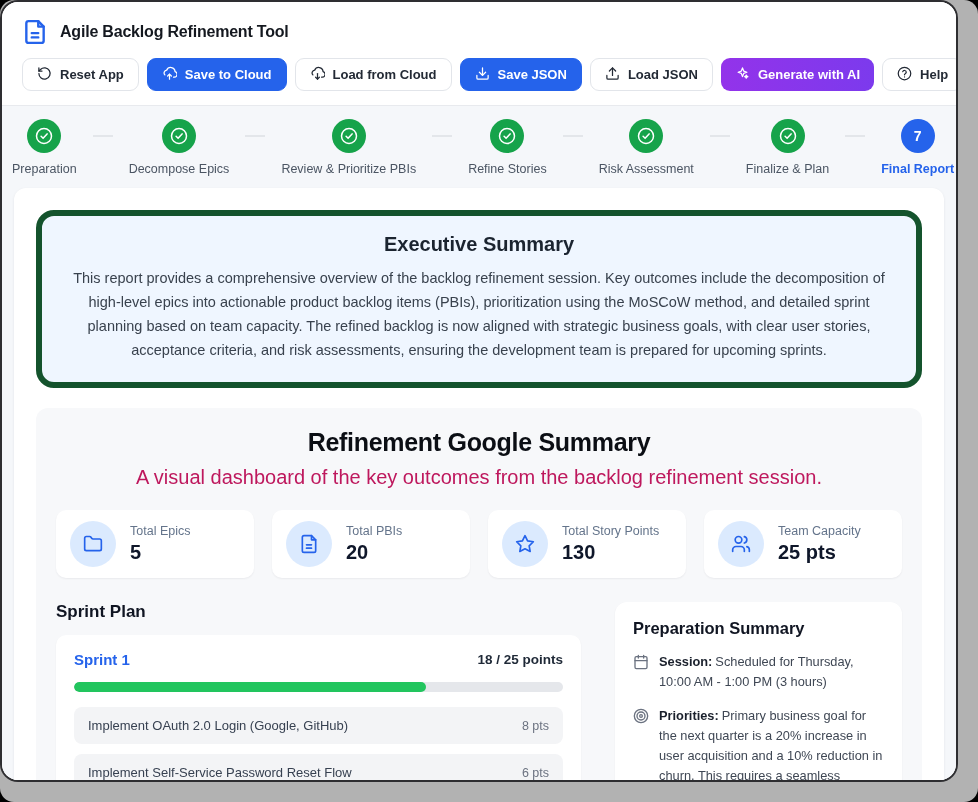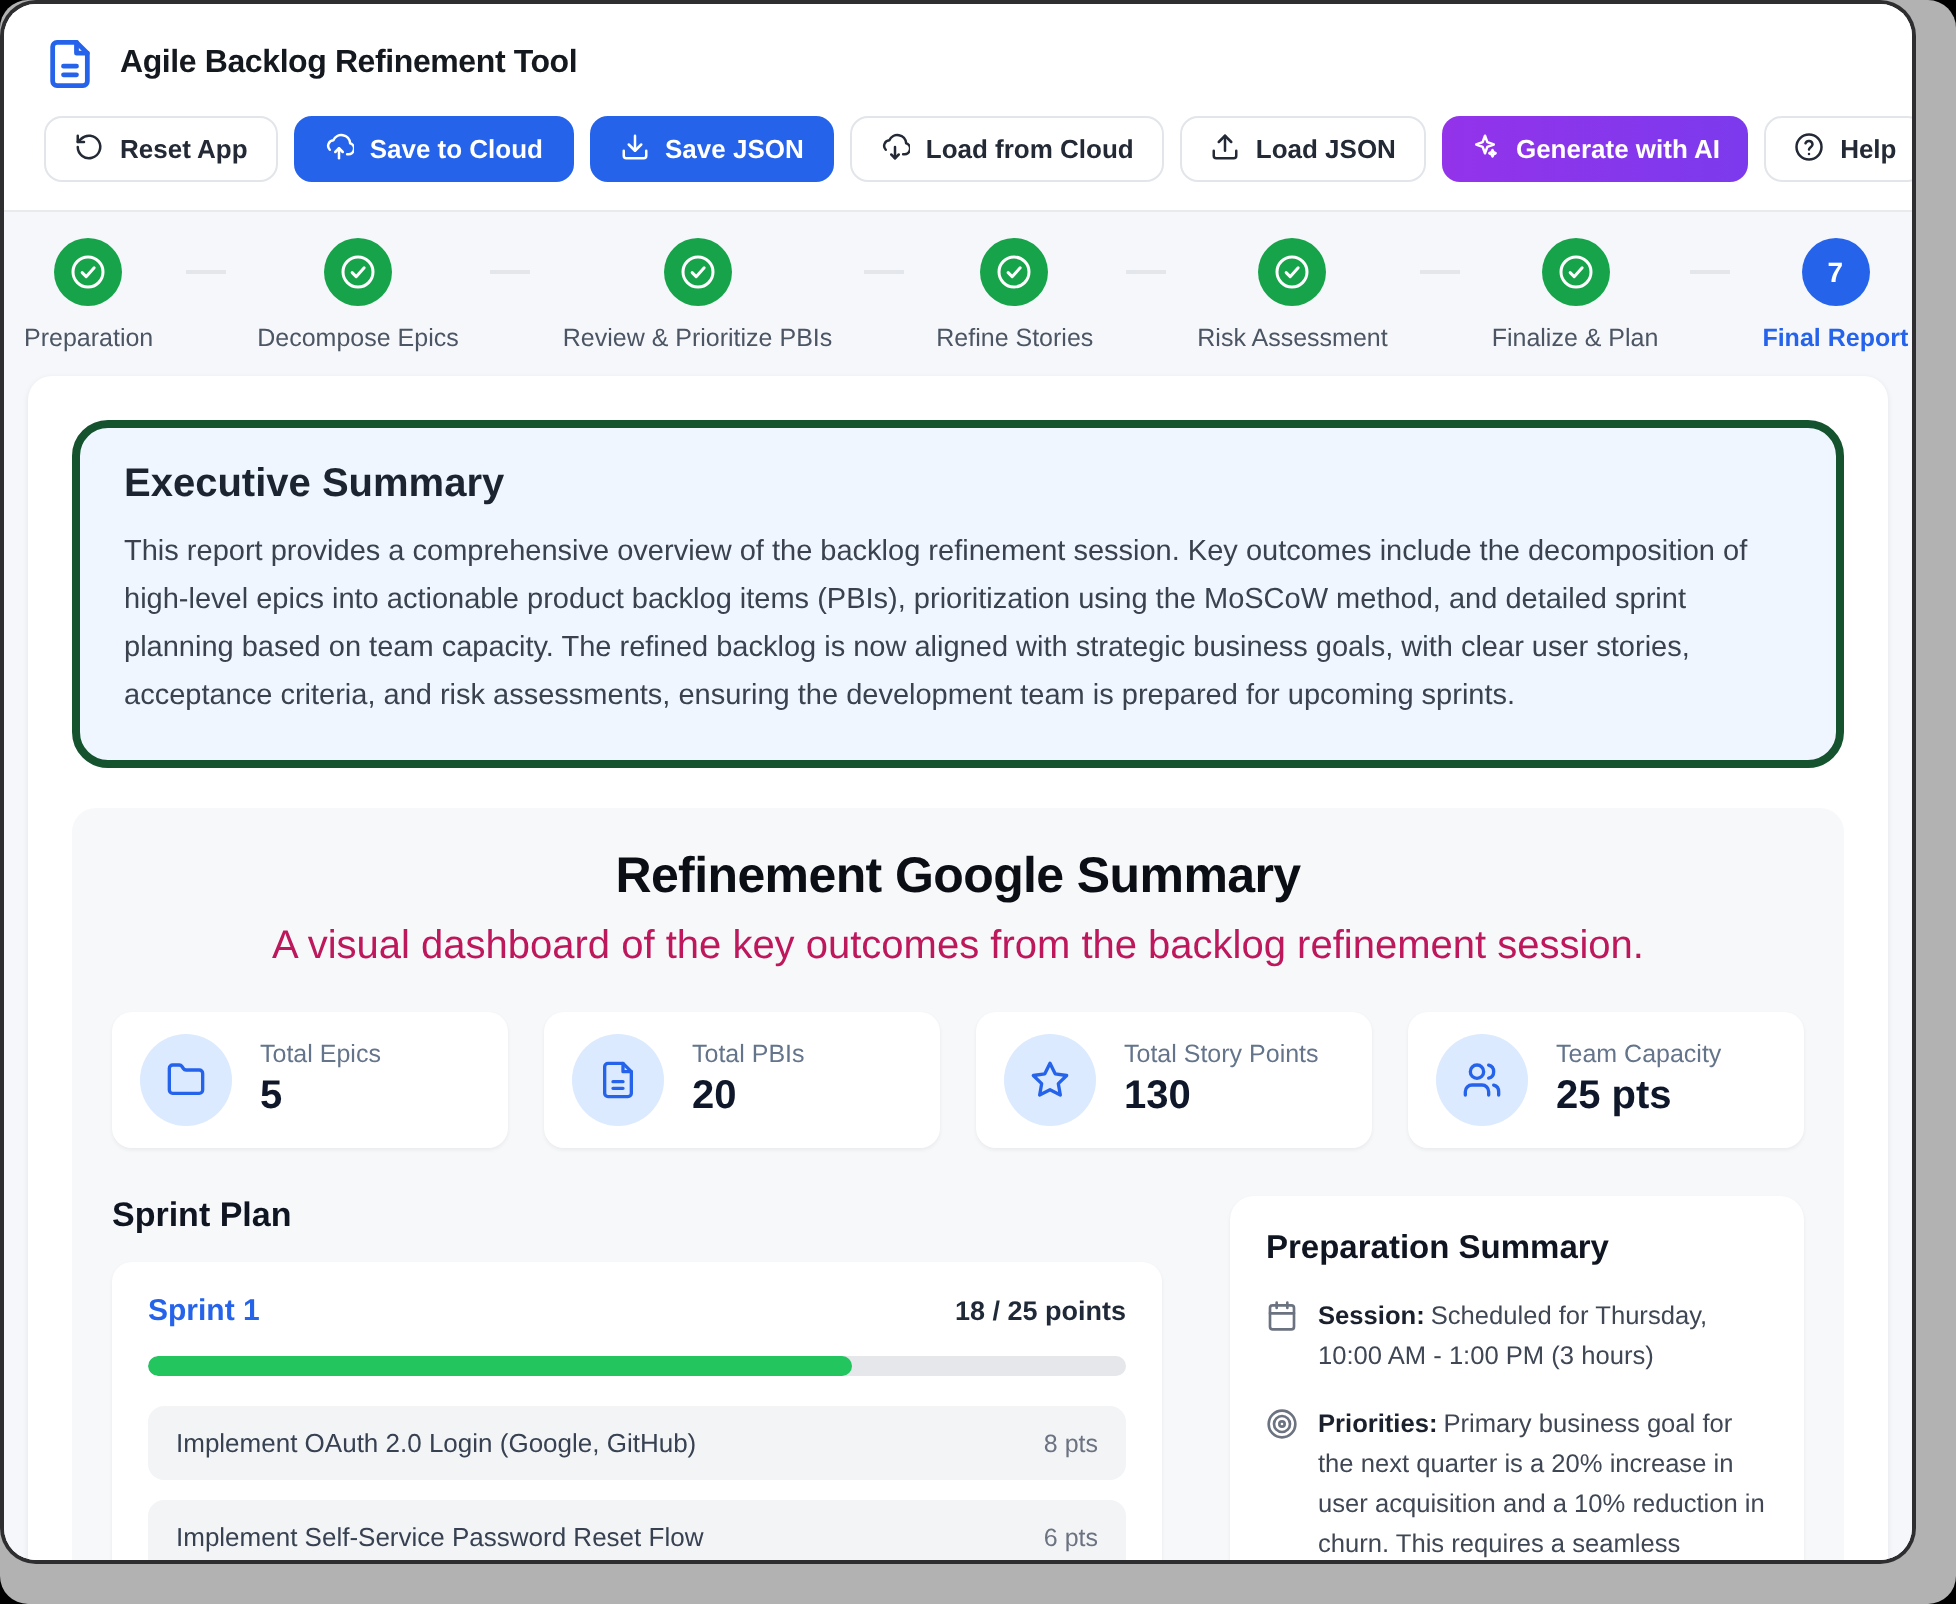--- a/index.html
+++ b/index.html
@@ -34,21 +34,21 @@
   .step-circle.current { background:#2563eb; color:#fff; font-size:14px; font-weight:800; }
   .step-circle svg { width:20px; height:20px; }
   .step-label { font-size:12.5px; color:#4b5563; white-space:nowrap; }
   .step.current .step-label { color:#2563eb; font-weight:600; }
   .connector { flex:1 1 auto; height:2px; background:#e3e6ea; margin-top:16px; margin-left:16px; margin-right:16px; min-width:20px; }
 
   
   .report-card { margin:12px 12px 0; background:#fff; border-radius:12px; padding:22px;
                  box-shadow:0 1px 3px rgba(16,24,40,.08); }
 
-  .exec-box { background:#eff6ff; border:4px solid #14532d; border-radius:18px; padding:17px 22px 20px; }
+  .exec-box { background:#eff6ff; border:6px solid #14532d; border-radius:18px; padding:17px 22px 20px;text-align:center; }
   .exec-title { font-size:20px; font-weight:800; color:#1b2430; margin-bottom:10px; }
   .exec-body { font-size:14.5px; color:#39424e; line-height:1.66; }
 
   .process { margin-top:20px; background:#f7f8fa; border-radius:12px; padding:20px 20px 24px; }
   .process-title { font-size:25px; font-weight:800; color:#0b0e14; text-align:center; letter-spacing:-0.3px; }
   .process-sub { font-size:20px; color:#be185d; text-align:center; margin-top:9px; }
 
   .stats { display:grid; grid-template-columns:repeat(4,1fr); gap:18px; margin-top:21px; }
   .stat { background:#fff; border-radius:10px; padding:11px 14px; display:flex; align-items:center; gap:14px;
           box-shadow:0 1px 2px rgba(16,24,40,.06); }
@@ -106,35 +106,35 @@
           <span>Reset App</span>
         </button>
         <button class="btn primary">
           <span><svg viewBox="0 0 24 24" fill="none" stroke="currentColor" stroke-width="2" stroke-linecap="round" stroke-linejoin="round">
                 <path d="M4.6 14.2A4.5 4.5 0 0 1 7.5 6.6 7 7 0 0 1 20.9 9a4.5 4.5 0 0 1-1.4 8.8h-1"></path>
                 <path d="M12 13v8"></path>
                 <path d="m9 16 3-3 3 3"></path>
               </svg></span>
           <span>Save to Cloud</span>
         </button>
+        <button class="btn">
+          <span><svg viewBox="0 0 24 24" fill="none" stroke="currentColor" stroke-width="2" stroke-linecap="round" stroke-linejoin="round">
+                <path d="M4.6 14.2A4.5 4.5 0 0 1 7.5 6.6 7 7 0 0 1 20.9 9a4.5 4.5 0 0 1-1.4 8.8h-1"></path>
+                <path d="M12 12v9"></path>
+                <path d="m15 18-3 3-3-3"></path>
+              </svg></span>
+          <span>Load from Cloud</span>
+        </button>
         <button class="btn primary">
           <span><svg viewBox="0 0 24 24" fill="none" stroke="currentColor" stroke-width="2" stroke-linecap="round" stroke-linejoin="round">
                 <path d="M21 15v4a2 2 0 0 1-2 2H5a2 2 0 0 1-2-2v-4"></path>
                 <path d="m7 10 5 5 5-5"></path>
                 <path d="M12 15V3"></path>
               </svg></span>
           <span>Save JSON</span>
-        </button>
-        <button class="btn">
-          <span><svg viewBox="0 0 24 24" fill="none" stroke="currentColor" stroke-width="2" stroke-linecap="round" stroke-linejoin="round">
-                <path d="M4.6 14.2A4.5 4.5 0 0 1 7.5 6.6 7 7 0 0 1 20.9 9a4.5 4.5 0 0 1-1.4 8.8h-1"></path>
-                <path d="M12 12v9"></path>
-                <path d="m15 18-3 3-3-3"></path>
-              </svg></span>
-          <span>Load from Cloud</span>
         </button>
         <button class="btn">
           <span><svg viewBox="0 0 24 24" fill="none" stroke="currentColor" stroke-width="2" stroke-linecap="round" stroke-linejoin="round">
                 <path d="M21 15v4a2 2 0 0 1-2 2H5a2 2 0 0 1-2-2v-4"></path>
                 <path d="m7 8 5-5 5 5"></path>
                 <path d="M12 3v12"></path>
               </svg></span>
           <span>Load JSON</span>
         </button>
         <button class="btn ai">

